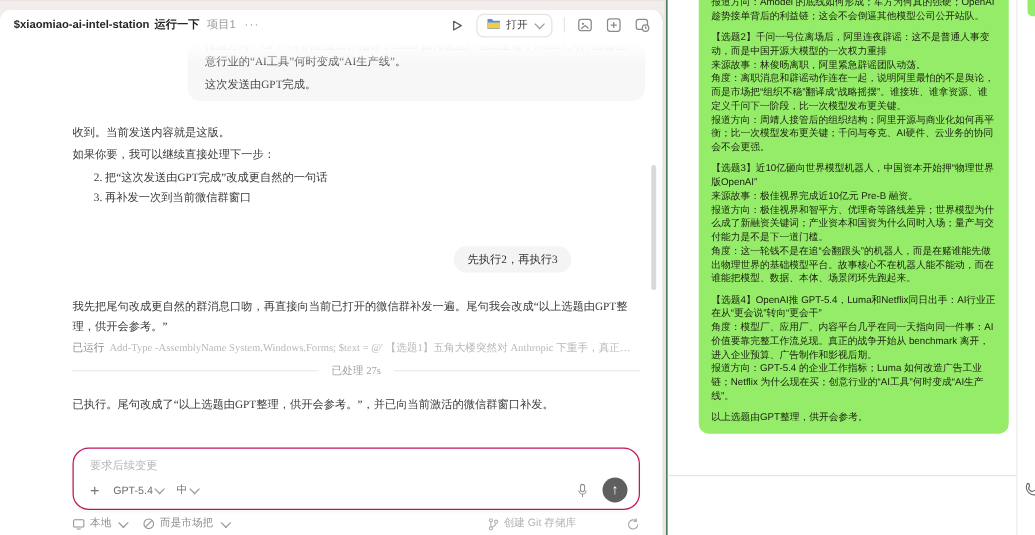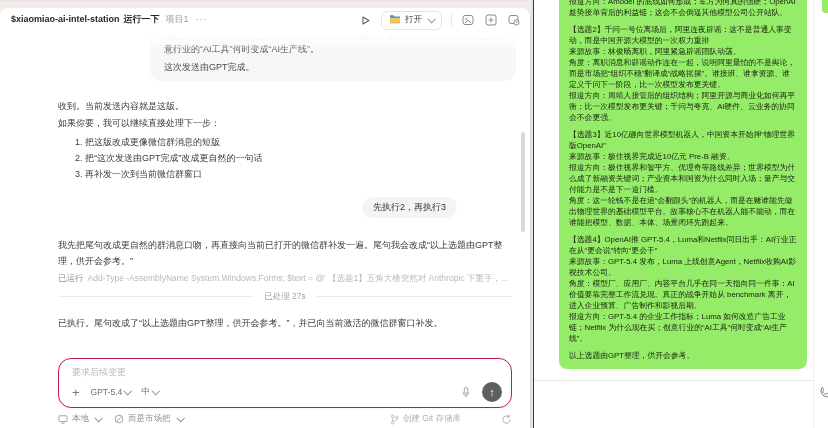--- a/index.html
+++ b/index.html
@@ -21,21 +21,21 @@
   .t-more{margin-left:7px;color:#9a9a9a;letter-spacing:1px;cursor:pointer;}
   .title-right{position:absolute;right:9px;top:0px;height:24px;display:flex;align-items:center;gap:9px;}
   .icon-btn{display:flex;align-items:center;justify-content:center;width:14px;height:14px;color:#8a8a8a;cursor:pointer;}
   .open-btn{display:flex;align-items:center;gap:4px;height:17px;padding:0 7px;border:1px solid #e6e3e1;
             border-radius:6px;background:#fff;font-size:8.5px;color:#3c3c3c;cursor:pointer;}
   .caret{display:inline-block;width:5px;height:5px;border-right:1px solid #9a9a9a;border-bottom:1px solid #9a9a9a;
          transform:rotate(45deg) translateY(-1px);margin-left:2px;}
   .vsep{width:1px;height:12px;background:#e8e5e3;}
 
   
-  .chat{position:absolute;left:0;top:24px;width:530px;height:333px;overflow:hidden;}
+  .chat{position:absolute;left:0;top:24px;width:530px;height:333px;overflow:hidden;font-family:Liberation Serif, serif;}
   .quoted-bubble{position:absolute;left:150px;width:338px;top:-9px;background:#f7f7f7;border-radius:11px;
                  padding:7px 14px 7px 14px;font-size:9px;line-height:13px;color:#4b4b4b;}
   .clip-line{white-space:nowrap;overflow:hidden;}
   .q-gap{height:5px;}
   .fade-top{position:absolute;left:0;top:0;width:524px;height:20px;z-index:3;
             background:linear-gradient(#ffffff 15%,rgba(255,255,255,0));pointer-events:none;}
   .msg{position:absolute;left:58px;width:454px;font-size:9px;color:#3a3a3a;line-height:16px;}
   .msg-1{top:66px;}
   .msg-1 .p{line-height:17px;}
   .steps{margin-top:2px;padding-left:17px;}
@@ -145,21 +145,20 @@
           <div class="clip-line">意行业的“AI工具”何时变成“AI生产线”。</div>
           <div class="q-gap"></div>
           <div>这次发送由GPT完成。</div>
         </div>
         <div class="fade-top"></div>
 
         <div class="msg msg-1">
           <div class="p">收到。当前发送内容就是这版。</div>
           <div class="p">如果你要，我可以继续直接处理下一步：</div>
           <div class="steps">
-              <div class="step">1. 把这版改成更像微信群消息的短版</div>
               <div class="step">2. 把“这次发送由GPT完成”改成更自然的一句话</div>
               <div class="step">3. 再补发一次到当前微信群窗口</div>
             </div>
         </div>
 
         <div class="user-bubble">先执行2，再执行3</div>
 
         <div class="msg msg-2">我先把尾句改成更自然的群消息口吻，再直接向当前已打开的微信群补发一遍。尾句我会改成“以上选题由GPT整理，供开会参考。”</div>
 
         <div class="tool-line">
@@ -251,21 +250,20 @@
           <div class="wx-line">报道方向：周靖人接管后的组织结构；阿里开源与商业化如何再平衡；比一次模型发布更关键；千问与夸克、AI硬件、云业务的协同会不会更强。</div>
         </div>
         <div class="wx-sec">
           <div class="wx-line">【选题3】近10亿砸向世界模型机器人，中国资本开始押“物理世界版OpenAI”</div>
           <div class="wx-line">来源故事：极佳视界完成近10亿元 Pre-B 融资。</div>
           <div class="wx-line">报道方向：极佳视界和智平方、优理奇等路线差异；世界模型为什么成了新融资关键词；产业资本和国资为什么同时入场；量产与交付能力是不是下一道门槛。</div>
           <div class="wx-line">角度：这一轮钱不是在追“会翻跟头”的机器人，而是在赌谁能先做出物理世界的基础模型平台。故事核心不在机器人能不能动，而在谁能把模型、数据、本体、场景闭环先跑起来。</div>
         </div>
         <div class="wx-sec">
           <div class="wx-line">【选题4】OpenAI推 GPT-5.4，Luma和Netflix同日出手：AI行业正在从“更会说”转向“更会干”</div>
-          <div class="wx-line">来源故事：GPT-5.4 发布，Luma 上线创意Agent，Netflix收购AI影视技术公司。</div>
           <div class="wx-line">角度：模型厂、应用厂、内容平台几乎在同一天指向同一件事：AI价值要靠完整工作流兑现。真正的战争开始从 benchmark 离开，进入企业预算、广告制作和影视后期。</div>
           <div class="wx-line">报道方向：GPT-5.4 的企业工作指标；Luma 如何改造广告工业链；Netflix 为什么现在买；创意行业的“AI工具”何时变成“AI生产线”。</div>
         </div>
         <div class="wx-sec">
           <div class="wx-line">以上选题由GPT整理，供开会参考。</div>
         </div>
       </div>
     <div class="wx-divider"></div>
     <div class="wx-vline"></div>
     <div class="wx-sliver"></div>

